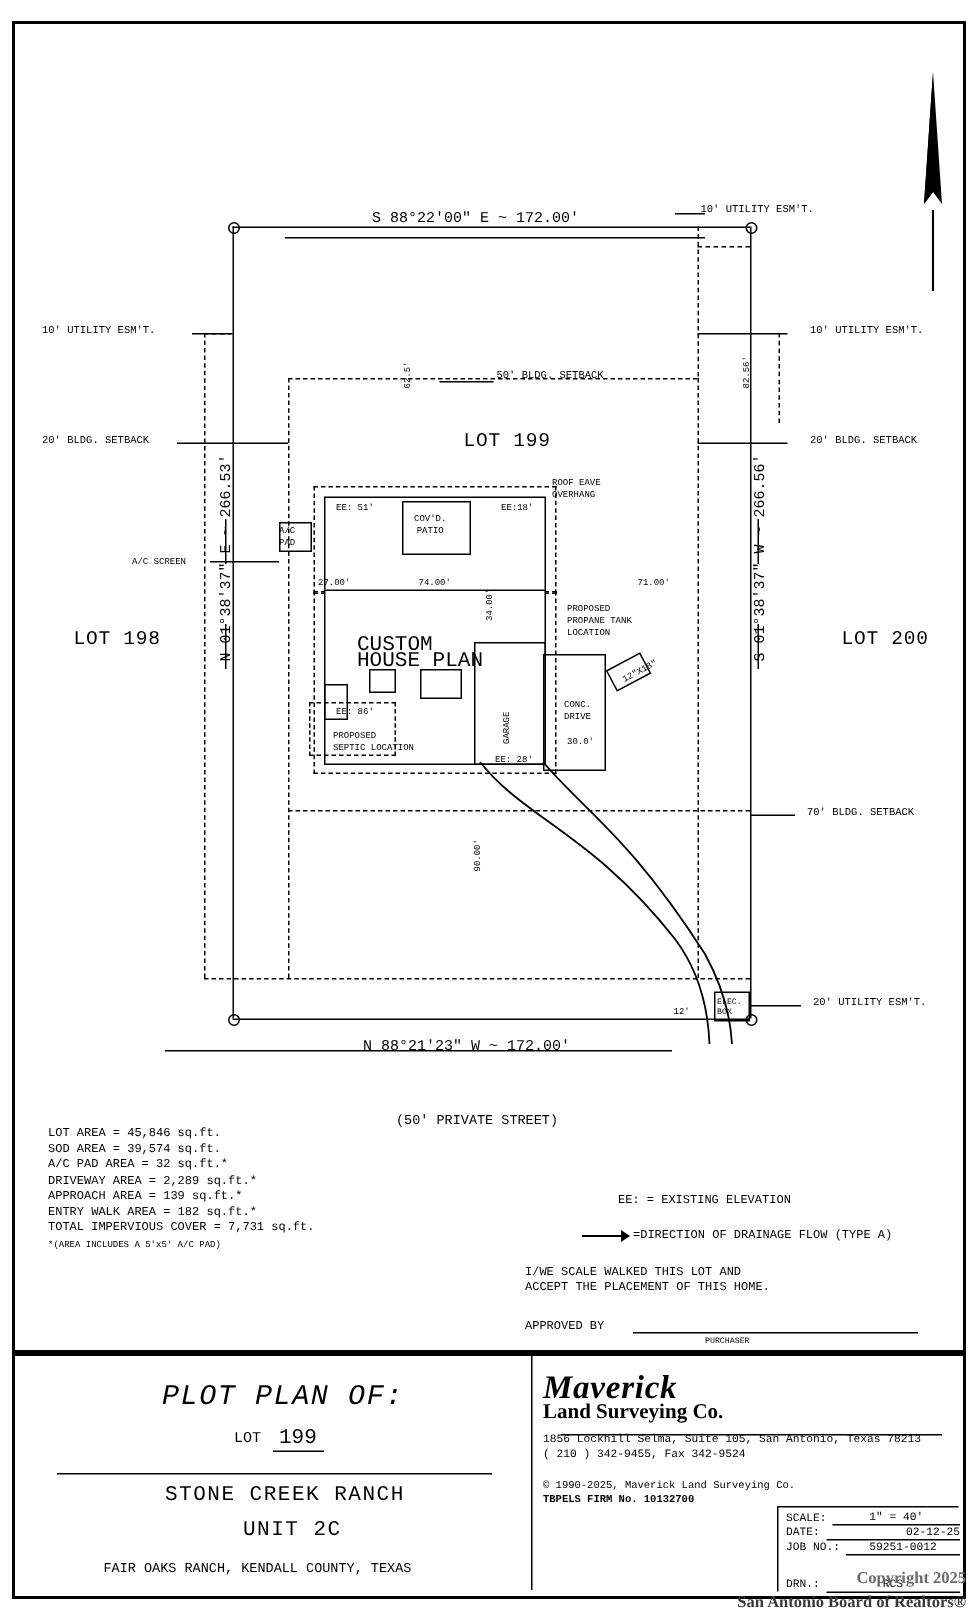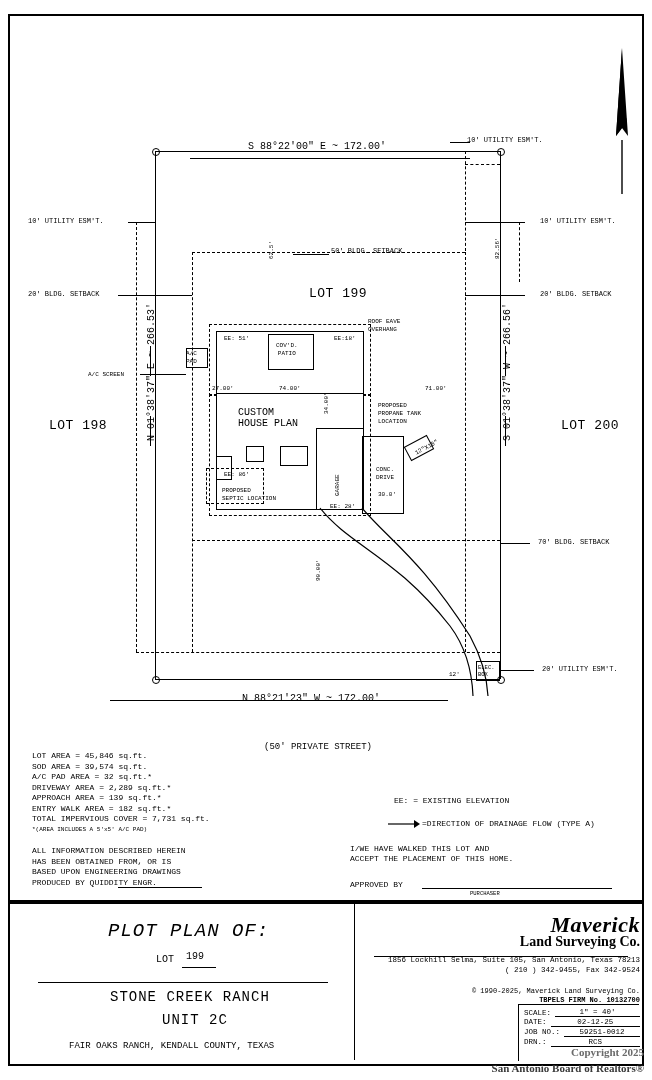--- a/index.html
+++ b/index.html
@@ -161,21 +161,21 @@
     <div class="txt xsmall" style="left:439px;top:655px;">12'</div>
 
     <div class="txt xsmall" style="left:358px;top:302px;line-height:8px;white-space:pre;">ROOF EAVE
 OVERHANG</div>
     <div class="txt xsmall" style="left:266px;top:326px;line-height:8px;white-space:pre;text-align:center;">COV'D.
 PATIO</div>
     <div class="txt xsmall" style="left:176px;top:334px;line-height:8px;white-space:pre;">A/C
 PAD</div>
     <div class="txt xsmall" style="left:78px;top:355px;">A/C SCREEN</div>
     <div class="hl" style="left:130px;top:358px;width:46px;"></div>
-    <div class="txt" style="left:228px;top:391px;font-size:10px;line-height:11px;white-space:pre;">CUSTOM
+    <div class="txt" style="left:228px;top:409px;font-size:14px;line-height:11px;white-space:pre;">CUSTOM
 HOUSE PLAN</div>
     <div class="txt rot90 xsmall" style="left:324px;top:480px;">GARAGE</div>
     <div class="txt xsmall" style="left:366px;top:450px;line-height:8px;white-space:pre;">CONC.
 DRIVE</div>
     <div class="txt xsmall" style="left:368px;top:386px;line-height:8px;white-space:pre;">PROPOSED
 PROPANE TANK
 LOCATION</div>
     <div class="txt xsmall" style="left:212px;top:471px;line-height:8px;white-space:pre;">PROPOSED
 SEPTIC LOCATION</div>
     <div class="txt tiny" style="left:468px;top:648px;line-height:7px;white-space:pre;">ELEC.
@@ -194,75 +194,66 @@
         <div>SOD AREA = 39,574 sq.ft.</div>
         <div>A/C PAD AREA = 32 sq.ft.*</div>
         <div>DRIVEWAY AREA = 2,289 sq.ft.*</div>
         <div>APPROACH AREA = 139 sq.ft.*</div>
         <div>ENTRY WALK AREA = 182 sq.ft.*</div>
         <div>TOTAL IMPERVIOUS COVER = 7,731 sq.ft.</div>
         <div style="font-size:6px;">*(AREA INCLUDES A 5'x5' A/C PAD)</div>
       </div>
     </div>
 
-    <div style="position:absolute;left:22px;top:830px;width:260px;">
-      <div class="txt" style="position:relative;font-size:8px;line-height:10.5px;">
-        <div>ALL INFORMATION DESCRIBED HEREIN</div>
-        <div>HAS BEEN OBTAINED FROM, OR IS</div>
-        <div>BASED UPON ENGINEERING DRAWINGS</div>
-        <div>PRODUCED BY QUIDDITY ENGR.</div>
-      </div>
-      <div class="hl" style="left:86px;top:41px;width:84px;"></div>
-    </div>
-
-    <div class="txt" style="left:384px;top:780px;font-size:8px;">EE: = EXISTING ELEVATION</div>
+
+    <div class="txt" style="left:402px;top:780px;font-size:8px;">EE: = EXISTING ELEVATION</div>
     <div class="txt" style="left:412px;top:803px;font-size:8px;">=DIRECTION OF DRAINAGE FLOW (TYPE A)</div>
-    <div class="txt" style="left:340px;top:828px;font-size:8px;">I/WE HAVE WALKED THIS LOT AND</div>
+    <div class="txt" style="left:340px;top:828px;font-size:8px;">I/WE SCALE WALKED THIS LOT AND</div>
     <div class="txt" style="left:340px;top:838px;font-size:8px;">ACCEPT THE PLACEMENT OF THIS HOME.</div>
     <div class="txt" style="left:340px;top:864px;font-size:8px;">APPROVED BY</div>
     <div class="hl" style="left:412px;top:872px;width:190px;"></div>
     <div class="txt tiny" style="left:460px;top:874px;">PURCHASER</div>
 
   </div>
 
   <div class="titleblock">
     <div class="vl" style="left:344px;top:0;height:156px;"></div>
 
     <div class="txt" style="left:98px;top:16px;font-size:19px;letter-spacing:1px;font-style:italic;">PLOT PLAN OF:</div>
     <div class="txt" style="left:146px;top:50px;font-size:10px;">LOT</div>
-    <div class="txt" style="left:176px;top:47px;font-size:10px;">199</div>
+    <div class="txt" style="left:176px;top:47px;font-size:14px;">199</div>
     <div class="hl" style="left:172px;top:63px;width:34px;"></div>
 
     <div class="hl" style="left:28px;top:78px;width:290px;"></div>
 
     <div class="txt" style="left:100px;top:85px;font-size:14px;letter-spacing:1px;">STONE CREEK RANCH</div>
     <div class="txt" style="left:152px;top:108px;font-size:14px;letter-spacing:1px;">UNIT 2C</div>
     <div class="txt" style="left:59px;top:137px;font-size:9px;">FAIR OAKS RANCH, KENDALL COUNTY, TEXAS</div>
 
-    <div style="position:absolute;left:352px;top:8px;width:278px;text-align:right;">
+    <div style="position:absolute;left:352px;top:8px;width:278px;text-align:left;">
       <div class="mav" style="font-size:22px;font-style:italic;letter-spacing:.5px;">Maverick</div>
       <div class="mav" style="font-size:14px;margin-top:-4px;">Land Surveying Co.</div>
       <div class="hl" style="left:12px;top:44px;width:254px;"></div>
       <div class="mono" style="font-size:7.5px;margin-top:6px;">1856 Lockhill Selma, Suite 105, San Antonio, Texas 78213</div>
       <div class="mono" style="font-size:7.5px;margin-top:2px;">( 210 ) 342-9455, Fax 342-9524</div>
       <div class="mono" style="font-size:7px;margin-top:13px;">© 1990-2025, Maverick Land Surveying Co.</div>
       <div class="mono" style="font-size:7px;margin-top:1px;font-weight:bold;">TBPELS FIRM No. 10132700</div>
     </div>
 
     <div class="box" style="left:508px;top:100px;width:120px;height:56px;border-left:1px solid #000;border-top:1px solid #000;border-right:0;border-bottom:0;"></div>
     <div style="position:absolute;left:514px;top:104px;width:116px;">
       <div style="display:flex;align-items:flex-end;gap:4px;margin-bottom:1px;">
         <span class="mono" style="font-size:7.5px;">SCALE:</span>
         <span class="mono u" style="font-size:7.5px;flex:1;text-align:center;">1" = 40'</span>
       </div>
       <div style="display:flex;align-items:baseline;gap:4px;margin-bottom:1px;">
         <span class="mono" style="font-size:7.5px;">DATE:</span>
-        <span class="mono u" style="font-size:7.5px;flex:1;text-align:center;">02-12-25</span>
-      </div>
-      <div style="display:flex;align-items:baseline;gap:4px;margin-bottom:1px;">
+        <span class="mono u" style="font-size:7.5px;flex:1;text-align:right;">02-12-25</span>
+      </div>
+      <div style="display:flex;align-items:baseline;gap:4px;margin-bottom:16px;">
         <span class="mono" style="font-size:7.5px;">JOB NO.:</span>
         <span class="mono u" style="font-size:7.5px;flex:1;text-align:center;">59251-0012</span>
       </div>
       <div style="display:flex;align-items:baseline;gap:4px;">
         <span class="mono" style="font-size:7.5px;">DRN.:</span>
         <span class="mono u" style="font-size:7.5px;flex:1;text-align:center;">RCS</span>
       </div>
     </div>
   </div>
 

